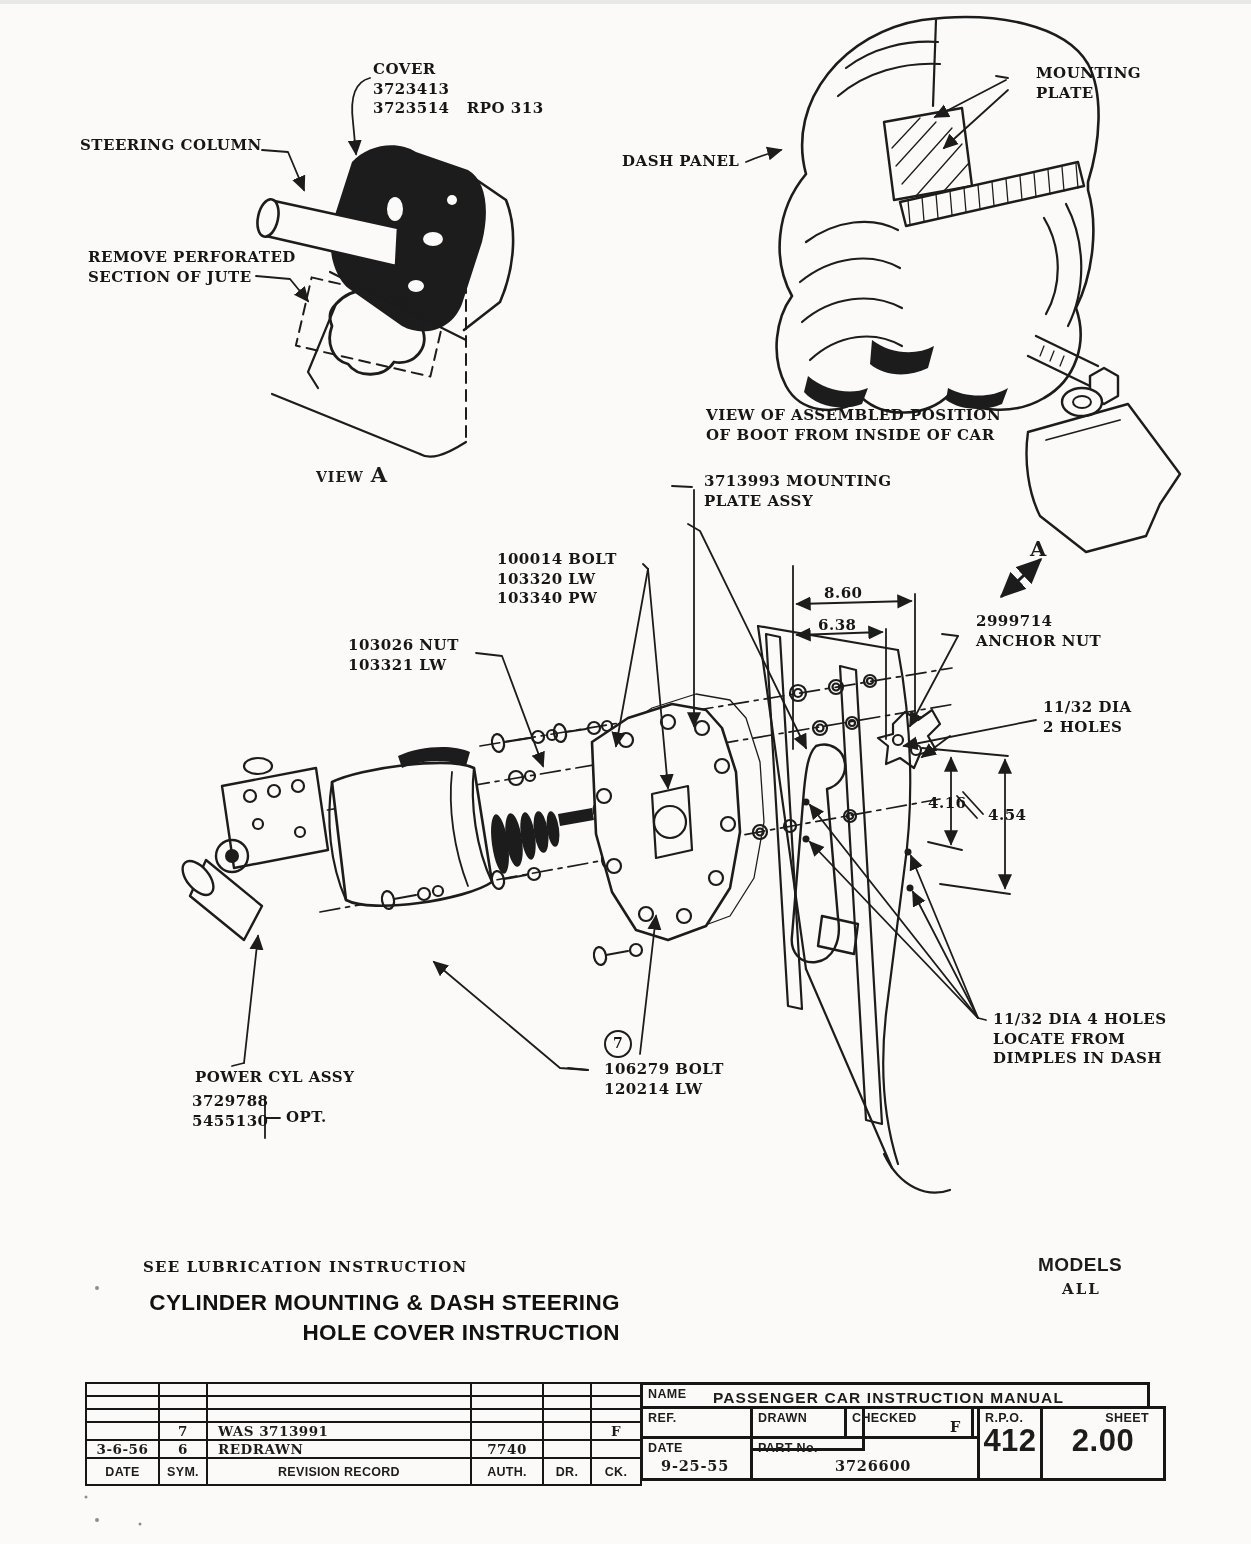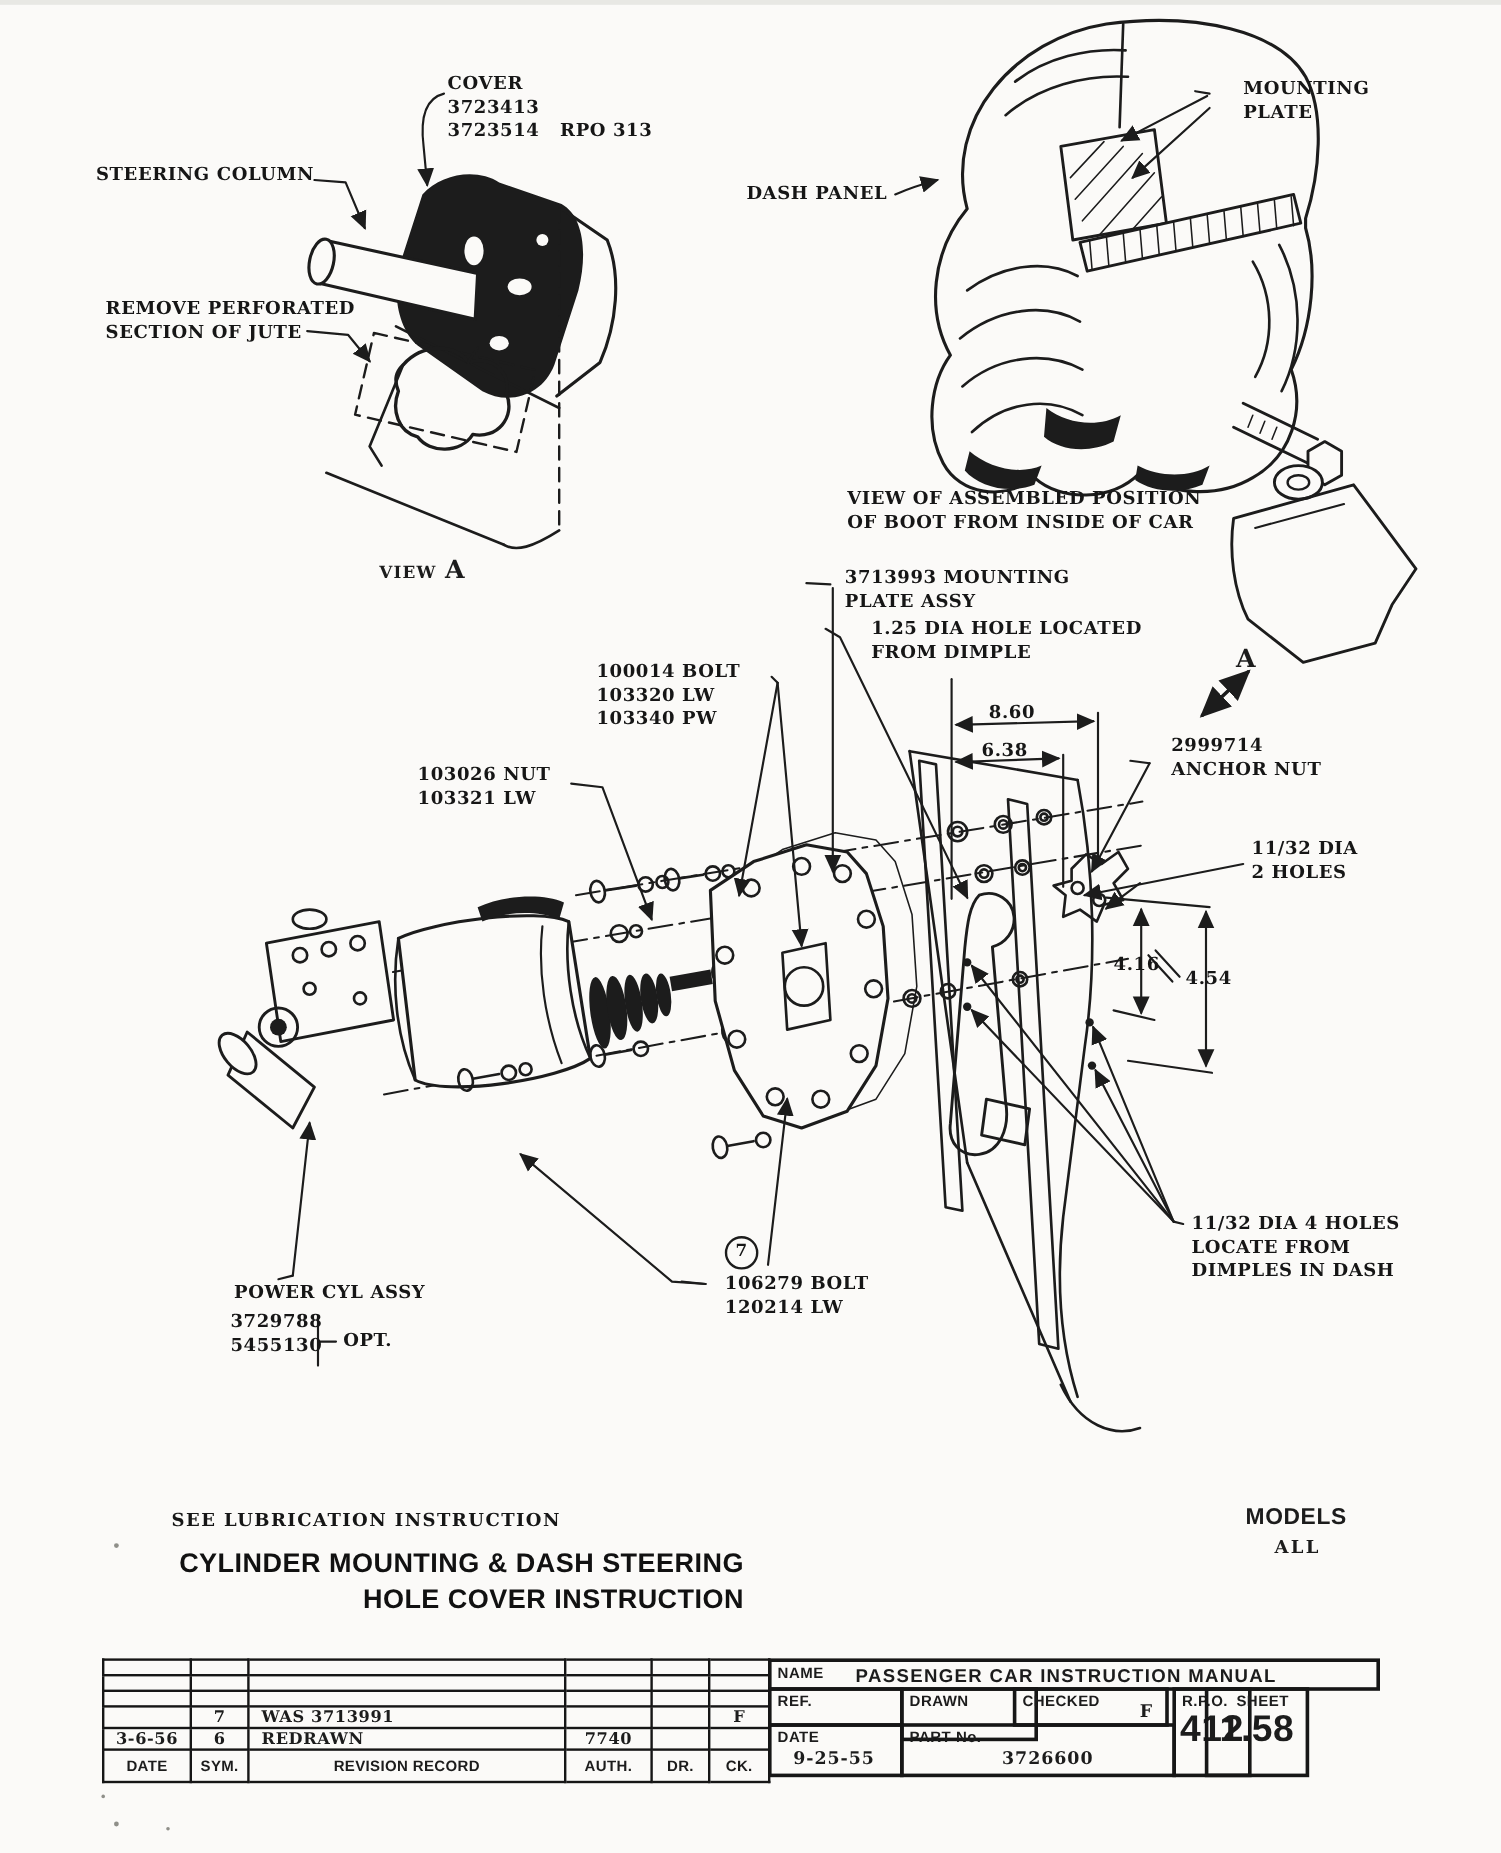--- a/index.html
+++ b/index.html
@@ -277,22 +277,20 @@
 
 <div class="lbl" style="left:1036px;top:60px">MOUNTING
 PLATE</div>
 <div class="lbl" style="left:622px;top:148px">DASH PANEL</div>
 <div class="lbl" style="left:706px;top:402px">VIEW OF ASSEMBLED POSITION
 OF BOOT FROM INSIDE OF CAR</div>
 <div class="big-letter" style="left:1030px;top:532px">A</div>
 
 <div class="lbl" style="left:704px;top:468px">3713993 MOUNTING
 PLATE ASSY</div>
-<div class="lbl" style="left:726px;top:510px">1.25 DIA HOLE LOCATED
-FROM DIMPLE</div>
 <div class="lbl" style="left:497px;top:546px">100014 BOLT
 103320 LW
 103340 PW</div>
 <div class="lbl" style="left:348px;top:632px">103026 NUT
 103321 LW</div>
 <div class="lbl" style="left:824px;top:580px">8.60</div>
 <div class="lbl" style="left:818px;top:612px">6.38</div>
 <div class="lbl" style="left:976px;top:608px">2999714
 ANCHOR NUT</div>
 <div class="lbl" style="left:1043px;top:694px">11/32 DIA
@@ -396,18 +394,18 @@
   <span class="cval" style="left:18px;bottom:4px">9-25-55</span>
 </div>
 <div class="cell" style="left:750px;top:1432px;width:230px;height:45px">
   <span class="clabel">PART No.</span>
   <span class="cval" style="left:82px;bottom:4px">3726600</span>
 </div>
 <div class="cell" style="left:977px;top:1402px;width:66px;height:75px">
   <span class="clabel">R.P.O.</span>
   <span class="bignum">412</span>
 </div>
-<div class="cell" style="left:1004px;top:1402px;width:87px;height:75px">
+<div class="cell" style="left:1040px;top:1402px;width:126px;height:75px">
   <span class="clabel" style="left:auto;right:14px">SHEET</span>
-  <span class="bignum">1.58</span>
+  <span class="bignum">2.00</span>
 </div>
 
 </div>
 
 </body></html>

